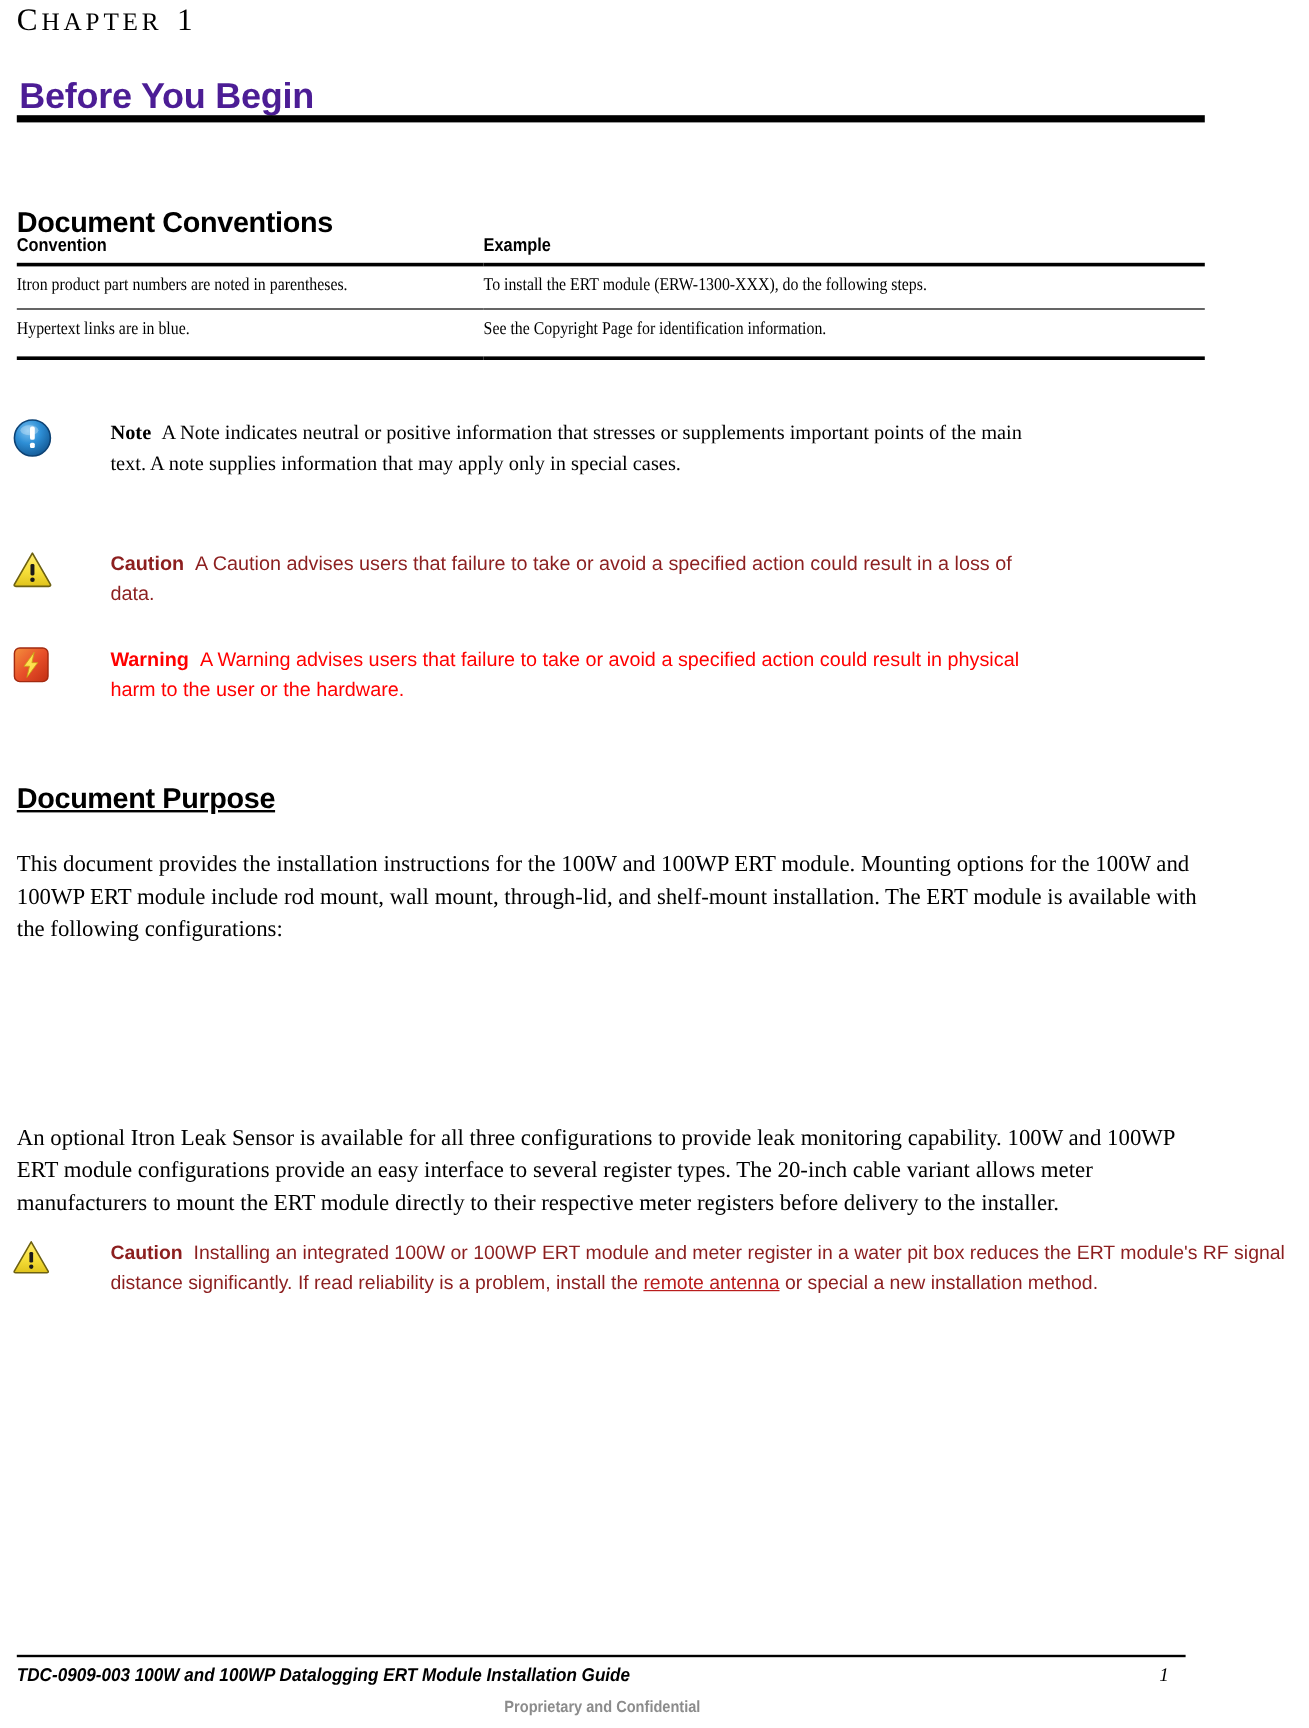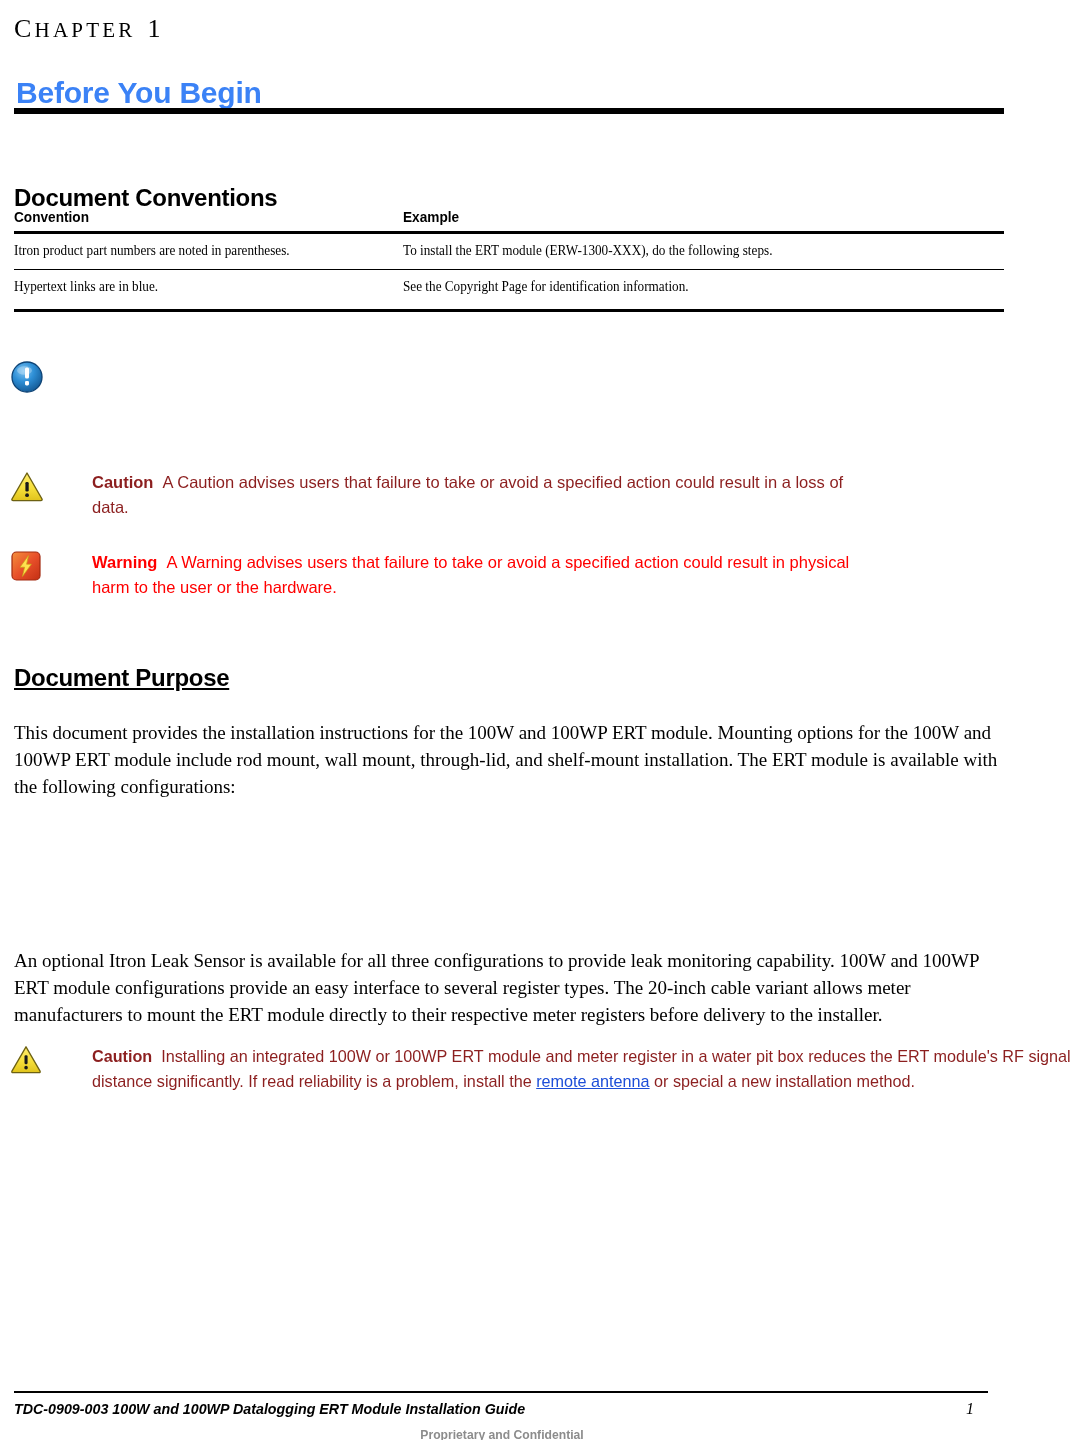--- a/index.html
+++ b/index.html
@@ -10,21 +10,21 @@
   body {
     width: 1091px;
     height: 1440px;
     position: relative;
     font-family: "Liberation Serif", "DejaVu Serif", serif;
     color: #000000;
     overflow: hidden;
   }
   .page {
     position: absolute;
-    left: 0; top: 12px;
+    left: 0; top: 0;
     width: 1091px;
     height: 1185px;
   }
 
   
   .chapter-label {
     position: absolute;
     left: 14px;
     top: 2px;
     font-family: "Liberation Serif", "DejaVu Serif", serif;
@@ -42,21 +42,21 @@
     margin-left: 12px;
   }
   .chapter-title {
     position: absolute;
     left: 16px;
     top: 44px;
     font-family: "Liberation Sans", "DejaVu Sans", sans-serif;
     font-weight: bold;
     font-size: 30px;
     letter-spacing: -0.2px;
-    color: #3b82f6;
+    color: #4c1d95;
     white-space: nowrap;
   }
   .chapter-rule {
     position: absolute;
     left: 14px;
     top: 96px;
     width: 990px;
     height: 6px;
     background: #000;
   }
@@ -159,21 +159,21 @@
     width: 760px;
   }
   #admon-caution-2 { top: 1032px; }
   #admon-caution-2 .admon-text {
     font-family: "Liberation Sans", "DejaVu Sans", sans-serif;
     color: #8c1f1f;
     font-size: 16.2px;
     line-height: 25px;
     width: 1000px;
   }
-  .hyperlink { color: #1d4ed8; }
+  .hyperlink { color: #b91c1c; }
 
   
   .body-para {
     position: absolute;
     left: 14px;
     width: 1000px;
     font-family: "Liberation Serif", "DejaVu Serif", serif;
     font-size: 19px;
     line-height: 27px;
     color: #000;
@@ -301,20 +301,21 @@
             <stop offset="45%" stop-color="#2e8fd6"></stop>
             <stop offset="100%" stop-color="#11548f"></stop>
           </radialGradient>
         </defs>
         <circle cx="17" cy="17" r="15" fill="url(#gNote)" stroke="#0d4274" stroke-width="1.3"></circle>
         <ellipse cx="14.5" cy="10.5" rx="7.5" ry="4.2" fill="#ffffff" opacity="0.28"></ellipse>
         <rect x="15" y="7.5" width="4" height="11" rx="1.6" fill="#ffffff"></rect>
         <rect x="15" y="21" width="4" height="4.4" rx="1.3" fill="#ffffff"></rect>
       </svg>
     </div>
+    <div class="admon-text"><span class="lbl">Note</span>&nbsp;&nbsp;<span>A Note indicates neutral or positive information that stresses or supplements important points of the main text. A note supplies information that may apply only in special cases.</span></div>
   </div>
 
   <div class="admon" id="admon-caution">
     <div class="icon-cell">
       <svg class="icon-svg" width="34" height="32" viewBox="0 0 34 32">
         <defs>
           <linearGradient id="gCaut" x1="0" y1="0" x2="0" y2="1">
             <stop offset="0%" stop-color="#ffec6e"></stop>
             <stop offset="55%" stop-color="#f6df3a"></stop>
             <stop offset="100%" stop-color="#e0c31c"></stop>

